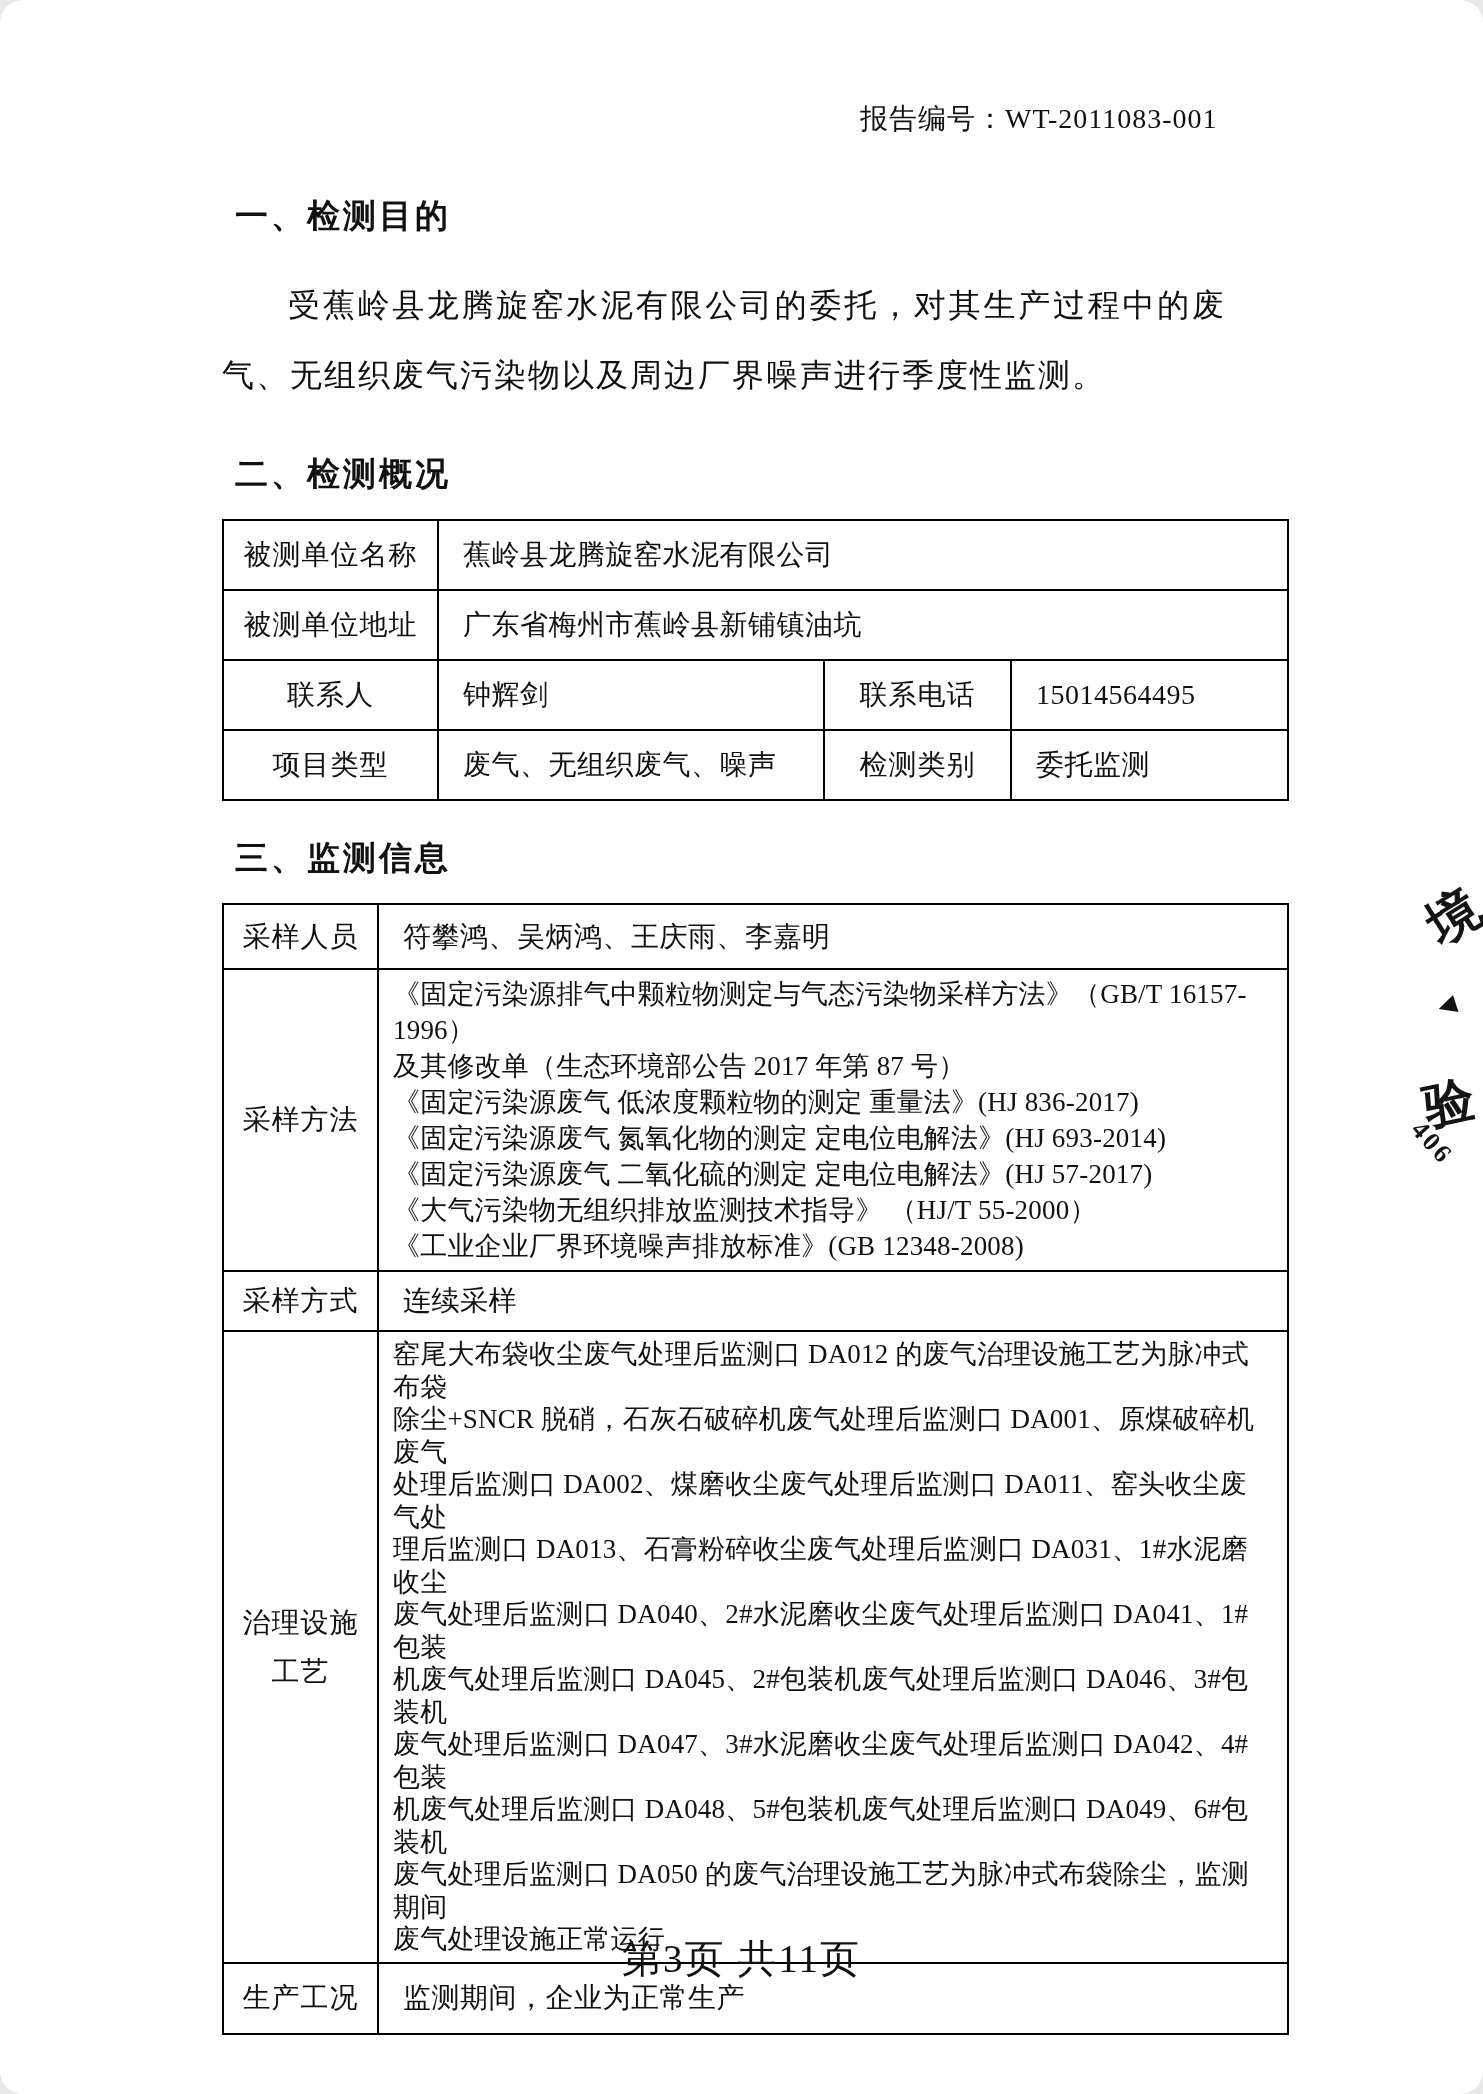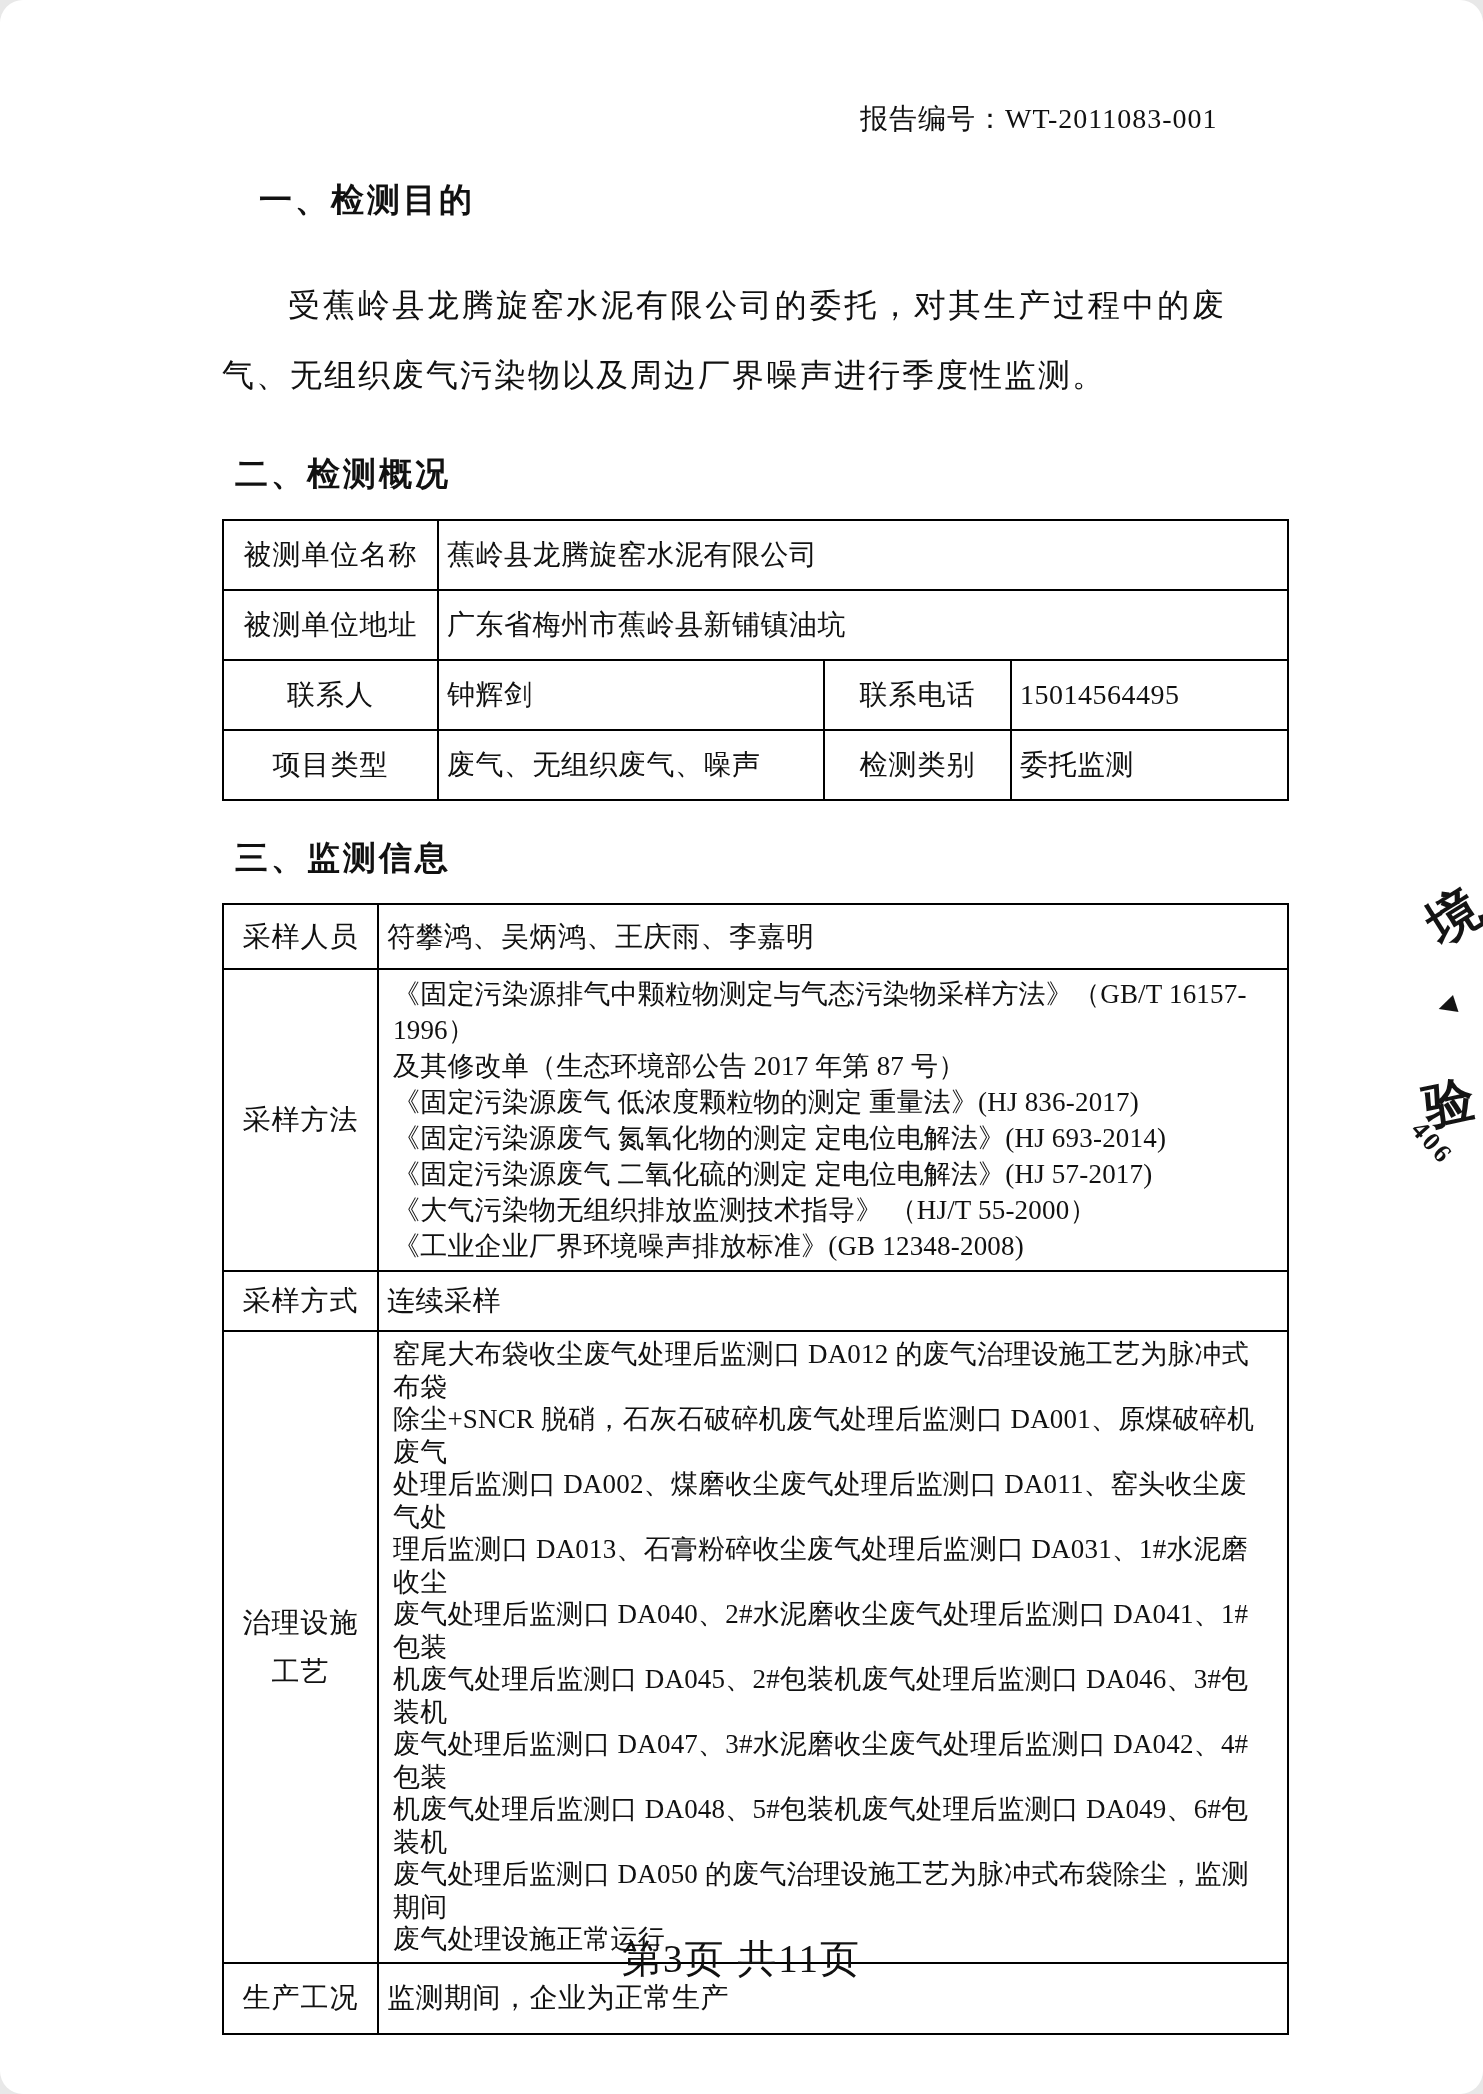--- a/index.html
+++ b/index.html
@@ -18,42 +18,42 @@
     left:860px; top:100px;
     font-size:28px; letter-spacing:1px;
     white-space:nowrap;
   }
   .heading {
     left:235px;
     font-size:33px; font-weight:bold;
     letter-spacing:3px; line-height:40px;
     white-space:nowrap;
   }
-  .h1 { top:180px;margin-left:24px; }
+  .h1 { top:196px; }
   .h2 { top:422px;margin-top:32px; }
   .h3 { top:838px; }
   .para {
     left:222px; top:270px; width:1004px;
     font-size:32px; line-height:70px;
     letter-spacing:2px;
     text-align:justify; text-indent:66px;
   }
   table.tbl {
     position:absolute; left:222px;
     border-collapse:collapse; table-layout:fixed;
     width:1065px;
   }
   .tbl td {
     border:2px solid #000;
     font-size:28px;
     overflow:hidden;
     vertical-align:middle;
   }
   .tbl td.lbl { text-align:center; letter-spacing:1px; }
-  .tbl td.val { padding-left:8px; letter-spacing:0.5px; }
+  .tbl td.val { padding-left:24px; letter-spacing:0.5px; }
   .tbl1 { top:519px; }
   .tbl2 { top:903px; }
   td.multiline {
     font-size:27px; line-height:36px;
     padding:6px 19px 6px 14px;
     white-space:pre-line;
     vertical-align:middle;
     letter-spacing:0.2px;
   }
   td.process { line-height:32.5px; }

